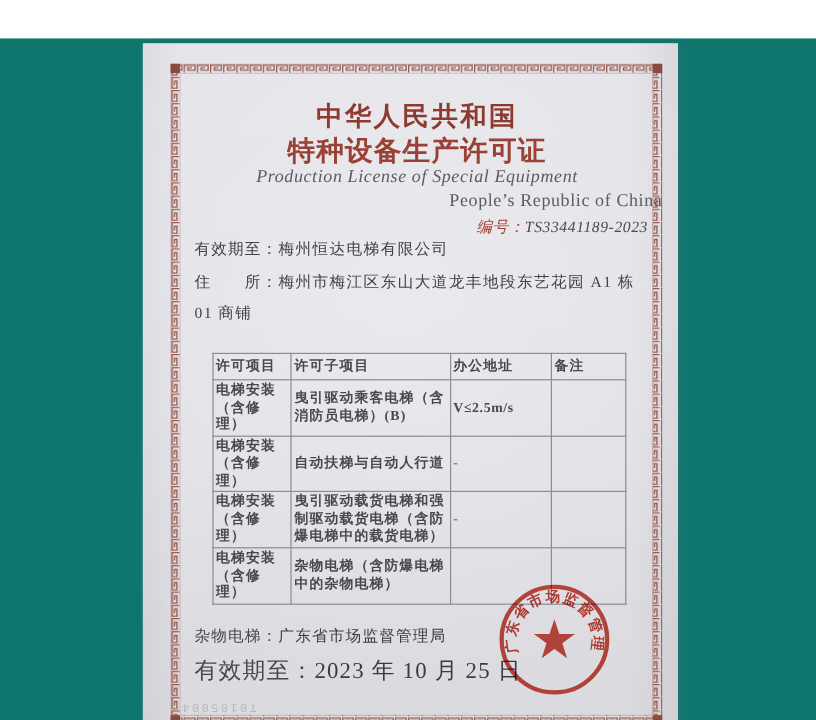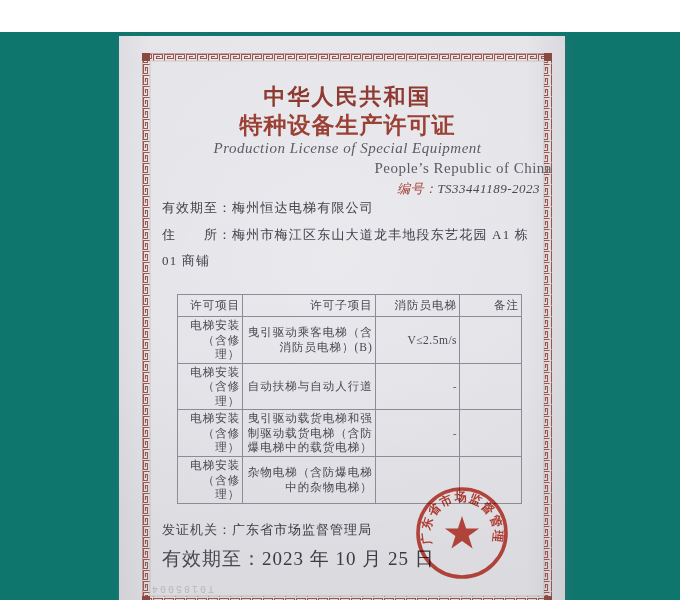--- a/index.html
+++ b/index.html
@@ -36,22 +36,22 @@
   .info{position:absolute;left:19px;top:141px;width:380px;font-size:13px;line-height:26.5px;letter-spacing:1px;}
   .info .lbl{color:#454149;}
   .info .val{color:#45414a;letter-spacing:1.2px;}
   .approval{padding-left:42px;}
   table.lic{
     position:absolute;left:34px;top:240px;width:345px;
     border-collapse:collapse;table-layout:fixed;
     font-size:11.5px;color:#4b4751;letter-spacing:1px;
   }
   table.lic th,table.lic td{
-    border:1px solid #8d8b94;text-align:right;vertical-align:middle;
-    padding:1px 2px;font-weight:normal;white-space:pre-line;line-height:14.5px;
+    border:1px solid #8d8b94;text-align:left;vertical-align:middle;
+    padding:1px 2px;font-weight:bold;white-space:pre-line;line-height:14.5px;
   }
   tr.rh-h{height:22px;} tr.rh-1{height:41px;} tr.rh-2{height:31px;}
   tr.rh-3{height:47px;} tr.rh-4{height:39px;}
   .param{letter-spacing:0.5px;}
   .dash{color:#6f6d76;}
   .f-issuer{position:absolute;left:19px;top:467px;font-size:13px;letter-spacing:1px;}
   .f-valid{position:absolute;left:19px;top:492px;font-size:19px;letter-spacing:1px;}
   .f-issued{position:absolute;left:232px;top:492px;font-size:13px;letter-spacing:1px;}
   .f-issuer .val,.f-valid .val,.f-issued .val{color:#3e3a44;}
   .serial{
@@ -112,21 +112,21 @@
         <colgroup>
           <col style="width:19%">
             <col style="width:38.5%">
             <col style="width:24.5%">
             <col style="width:18%">
         </colgroup>
         <tbody>
           <tr class="rh-h">
             <th>许可项目</th>
             <th>许可子项目</th>
-            <th>消防员电梯</th>
+            <th>办公地址</th>
             <th>备注</th>
           </tr>
           <tr class="rh-1">
             <td>电梯安装
 （含修理）</td>
             <td>曳引驱动乘客电梯（含
 消防员电梯）(B)</td>
             <td class="param">V≤2.5m/s</td>
             <td></td>
           </tr>
@@ -151,21 +151,21 @@
 （含修理）</td>
             <td>杂物电梯（含防爆电梯
 中的杂物电梯）</td>
             <td class="param"></td>
             <td></td>
           </tr>
         </tbody>
       </table>
 
       <div class="f-issuer">
-        <span class="lbl">发证机关：</span><span class="val">广东省市场监督管理局</span>
+        <span class="lbl">杂物电梯：</span><span class="val">广东省市场监督管理局</span>
       </div>
       <div class="f-valid">
         <span class="lbl">有效期至：</span><span class="val">2023 年 10 月 25 日</span>
       </div>
 
       <div class="serial">T0185004</div>
 
       <svg class="seal-svg" width="110" height="110" viewBox="0 0 110 110">
         <circle cx="55" cy="55" r="44" fill="none" stroke="#c43527" stroke-width="3.6" opacity="0.95"></circle>
         <polygon points="55,38 59.1,50.4 72.1,50.4 61.6,58.1 65.6,70.6 55,62.9 44.4,70.6 48.4,58.1 37.9,50.4 50.9,50.4" fill="#c43527" opacity="0.95"></polygon>

